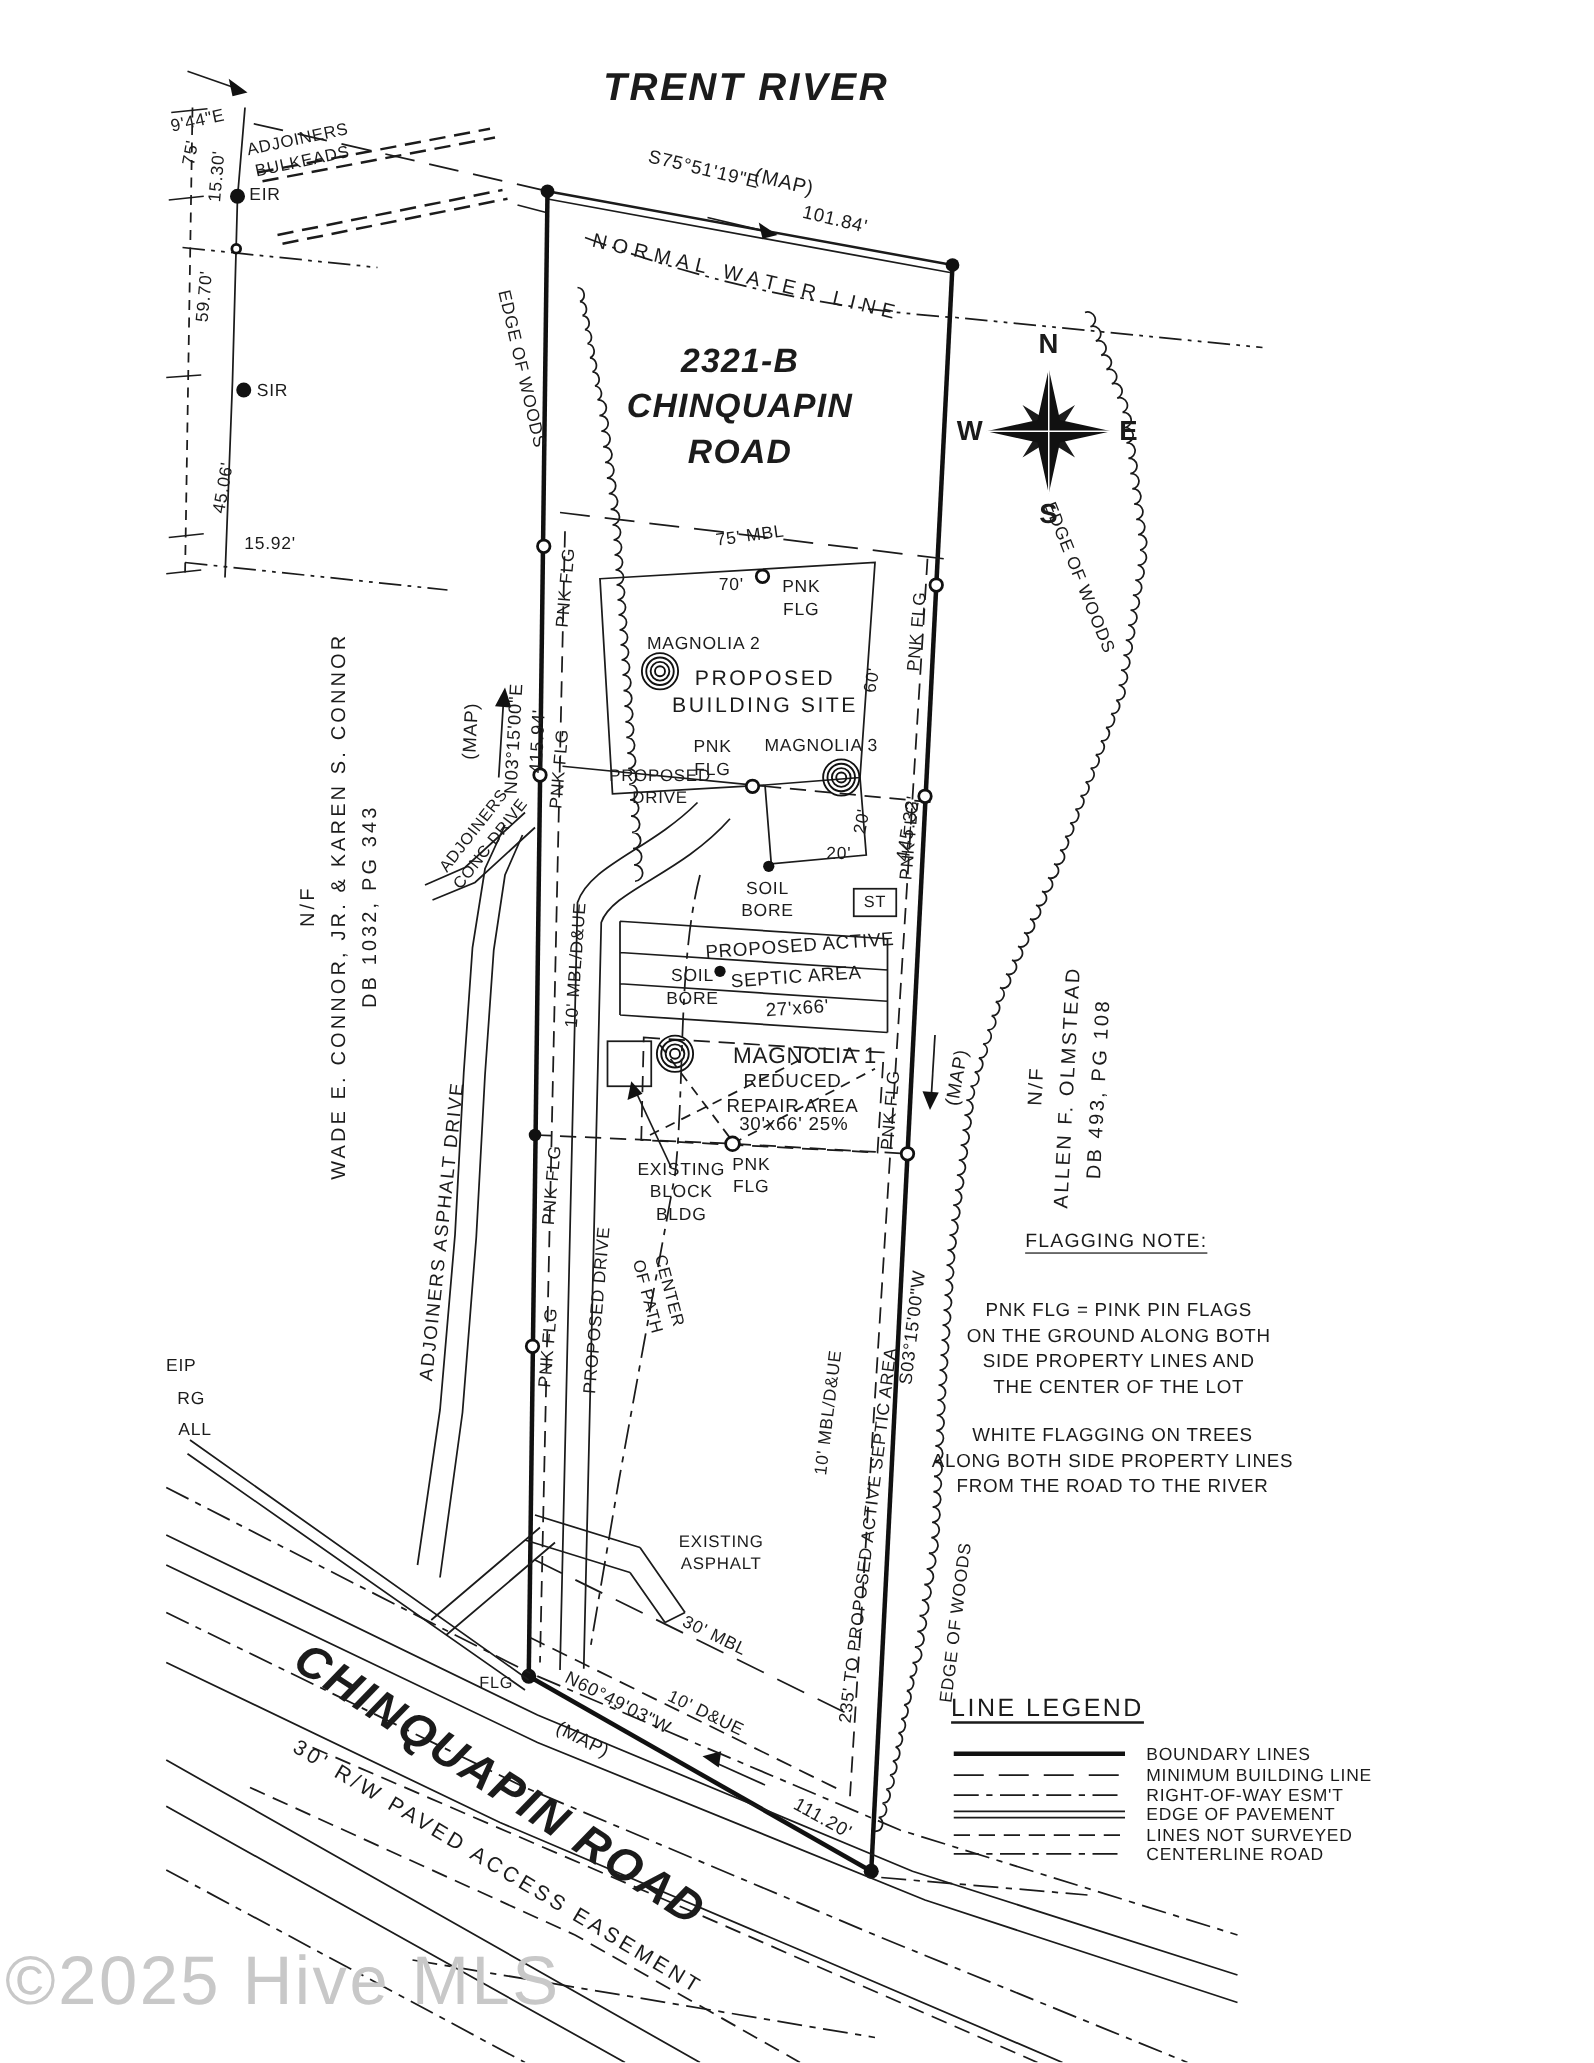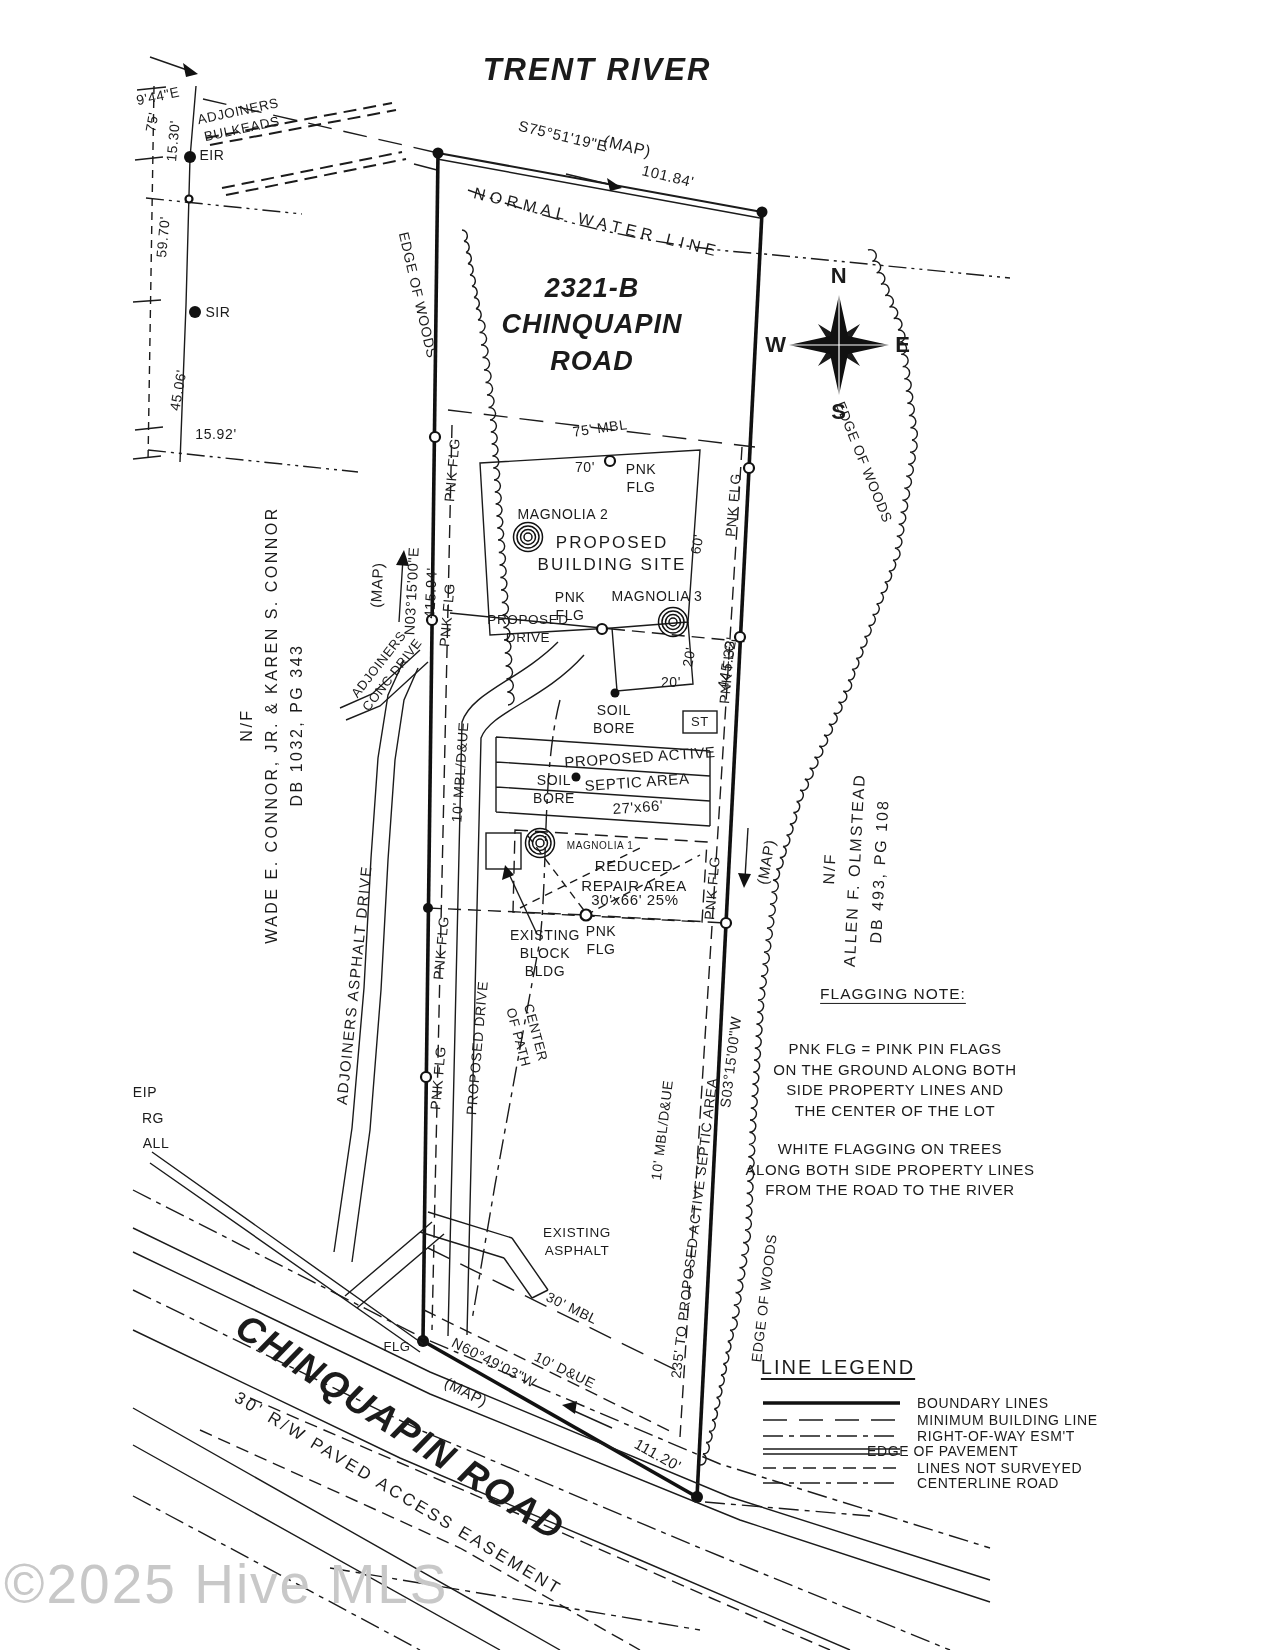--- a/index.html
+++ b/index.html
@@ -203,21 +203,21 @@
 <div class="lbl" style="left:689px;top:657px;font-size:14px;transform:translate(-50%,-50%) rotate(-80deg)">20'</div>
 <div class="lbl" style="left:671px;top:682px;font-size:14px">20'</div>
 <div class="lbl" style="left:614px;top:719px;font-size:14px">SOIL
 BORE</div>
 <div class="lbl" style="left:700px;top:722px;font-size:13px">ST</div>
 <div class="lbl" style="left:640px;top:757px;font-size:15px;transform:translate(-50%,-50%) rotate(-4deg)">PROPOSED ACTIVE</div>
 <div class="lbl" style="left:637px;top:782px;font-size:15px;transform:translate(-50%,-50%) rotate(-4deg)">SEPTIC AREA</div>
 <div class="lbl" style="left:638px;top:807px;font-size:15px;transform:translate(-50%,-50%) rotate(-4deg)">27'x66'</div>
 <div class="lbl" style="left:554px;top:789px;font-size:14px">SOIL
 BORE</div>
-<div class="lbl" style="left:600px;top:845px;font-size:10px">MAGNOLIA 1</div>
+<div class="lbl" style="left:644px;top:845px;font-size:18px">MAGNOLIA 1</div>
 <div class="lbl" style="left:634px;top:875px;font-size:15px">REDUCED
 REPAIR AREA</div>
 <div class="lbl" style="left:635px;top:900px;font-size:15px">30'x66'  25%</div>
 <div class="lbl" style="left:601px;top:940px;font-size:14px">PNK
 FLG</div>
 <div class="lbl" style="left:545px;top:953px;font-size:14px">EXISTING
 BLOCK
 BLDG</div>
 <div class="lbl" style="left:527px;top:1035px;font-size:13.5px;transform:translate(-50%,-50%) rotate(75deg)">CENTER
 OF PATH</div>
@@ -261,21 +261,21 @@
 SIDE PROPERTY LINES AND
 THE CENTER OF THE LOT</div>
 <div class="lbl" style="left:890px;top:1170px;font-size:15px;line-height:1.38">WHITE FLAGGING ON TREES
 ALONG BOTH SIDE PROPERTY LINES
 FROM THE ROAD TO THE RIVER</div>
 
 <div class="lbl u" style="left:838px;top:1367px;font-size:20px;letter-spacing:2px">LINE LEGEND</div>
 <div class="lbl" style="left:917px;top:1403px;font-size:14px;transform:translate(0,-50%);text-align:center">BOUNDARY LINES</div>
 <div class="lbl" style="left:917px;top:1420px;font-size:14px;transform:translate(0,-50%);text-align:right">MINIMUM BUILDING LINE</div>
 <div class="lbl" style="left:917px;top:1436px;font-size:14px;transform:translate(0,-50%);text-align:left">RIGHT-OF-WAY ESM'T</div>
-<div class="lbl" style="left:867px;top:1451px;font-size:14px;transform:translate(0,-50%);text-align:left">EDGE OF PAVEMENT</div>
+<div class="lbl" style="left:917px;top:1451px;font-size:14px;transform:translate(0,-50%);text-align:left">EDGE OF PAVEMENT</div>
 <div class="lbl" style="left:917px;top:1468px;font-size:14px;transform:translate(0,-50%);text-align:center">LINES NOT SURVEYED</div>
 <div class="lbl" style="left:917px;top:1483px;font-size:14px;transform:translate(0,-50%);text-align:left">CENTERLINE ROAD</div>
 
 <div class="lbl it" style="left:400px;top:1428px;font-size:37px;letter-spacing:2px;transform:translate(-50%,-50%) rotate(33deg);white-space:nowrap">CHINQUAPIN ROAD</div>
 <div class="lbl" style="left:398px;top:1494px;font-size:17px;letter-spacing:3px;transform:translate(-50%,-50%) rotate(31deg);white-space:nowrap">30' R/W PAVED ACCESS EASEMENT</div>
 
 <div class="wm" style="left:4px;top:1552px">©2025 Hive MLS</div>
 
 </div>
 

